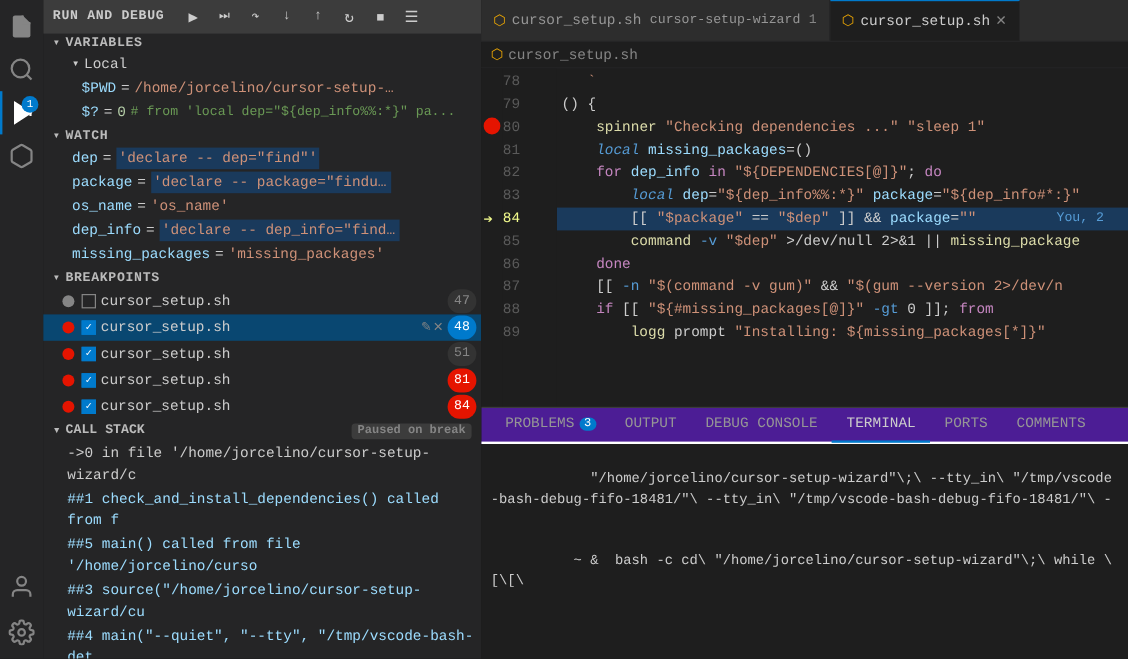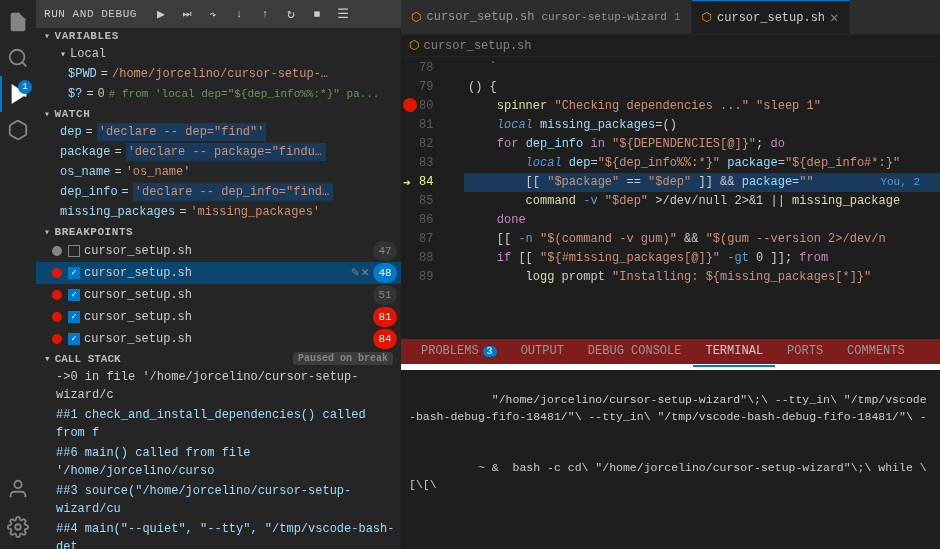--- a/index.html
+++ b/index.html
@@ -318,23 +318,23 @@
       background: #1e1e1e;
       border-top: 1px solid #3c3c3c;
       display: flex;
       flex-direction: column;
       flex-shrink: 0;
     }
 
     .panel-tabs {
       display: flex;
       align-items: center;
-      background: #7f1d1d;
+      background: #4c1d95;
       height: 30px;
-      border-bottom: 6px solid #ffffff;
+      border-bottom: 2px solid #ffffff;
       flex-shrink: 0;
       padding: 0 8px;
       gap: 0;
     }
     .panel-tab {
       padding: 0 12px;
       height: 30px;
       display: flex;
       align-items: center;
       font-size: 12px;
@@ -427,21 +427,21 @@
           <circle cx="12" cy="12" r="3"></circle>
           <path d="M19.4 15a1.65 1.65 0 0 0 .33 1.82l.06.06a2 2 0 0 1-2.83 2.83l-.06-.06a1.65 1.65 0 0 0-1.82-.33 1.65 1.65 0 0 0-1 1.51V21a2 2 0 0 1-4 0v-.09A1.65 1.65 0 0 0 9 19.4a1.65 1.65 0 0 0-1.82.33l-.06.06a2 2 0 0 1-2.83-2.83l.06-.06A1.65 1.65 0 0 0 4.68 15a1.65 1.65 0 0 0-1.51-1H3a2 2 0 0 1 0-4h.09A1.65 1.65 0 0 0 4.6 9a1.65 1.65 0 0 0-.33-1.82l-.06-.06a2 2 0 0 1 2.83-2.83l.06.06A1.65 1.65 0 0 0 9 4.68a1.65 1.65 0 0 0 1-1.51V3a2 2 0 0 1 4 0v.09a1.65 1.65 0 0 0 1 1.51 1.65 1.65 0 0 0 1.82-.33l.06-.06a2 2 0 0 1 2.83 2.83l-.06.06A1.65 1.65 0 0 0 19.4 9a1.65 1.65 0 0 0 1.51 1H21a2 2 0 0 1 0 4h-.09a1.65 1.65 0 0 0-1.51 1z"></path>
         </svg>
     </div>
   </div>
 </div>
 
 <div class="sidebar">
 
   <div class="top-bar">
-    <div style="font-size:11px; color:#cccccc; font-weight:400; letter-spacing:0.05em;">RUN AND DEBUG</div>
+    <div style="font-size:11px; color:#cccccc; font-weight:700; letter-spacing:0.05em;">RUN AND DEBUG</div>
     <div style="display:flex; gap:2px; margin-left:4px;">
       <div class="top-bar-btn">▶</div>
       <div class="top-bar-btn" style="font-size:10px;">⏭</div>
       <div class="top-bar-btn" style="font-size:11px;">↷</div>
       <div class="top-bar-btn" style="font-size:11px;">↓</div>
       <div class="top-bar-btn" style="font-size:11px;">↑</div>
       <div class="top-bar-btn">↻</div>
       <div class="top-bar-btn">⏹</div>
       <div class="top-bar-btn">☰</div>
     </div>
@@ -543,21 +543,21 @@
 
   <div class="cs-header">
     <div style="display:flex; align-items:center; gap:4px;">
       <span class="chevron">▾</span>
       <span>CALL STACK</span>
     </div>
     <span class="cs-paused">Paused on break</span>
   </div>
   <div class="cs-item active">-&gt;0 in file '/home/jorcelino/cursor-setup-wizard/c</div>
   <div class="cs-item">##1 check_and_install_dependencies() called from f</div>
-  <div class="cs-item">##6 main() called from file '/home/jorcelino/curso</div>
+  <div class="cs-item">##5 main() called from file '/home/jorcelino/curso</div>
   <div class="cs-item">##3 source("/home/jorcelino/cursor-setup-wizard/cu</div>
   <div class="cs-item">##4 main("--quiet", "--tty", "/tmp/vscode-bash-det</div>
 </div>
 
 <div class="main-content">
 
   <div class="tab-bar">
     <div class="tab" style="color:#969696;">
       <span class="tab-icon">⬡</span>
       <span>cursor_setup.sh</span>

